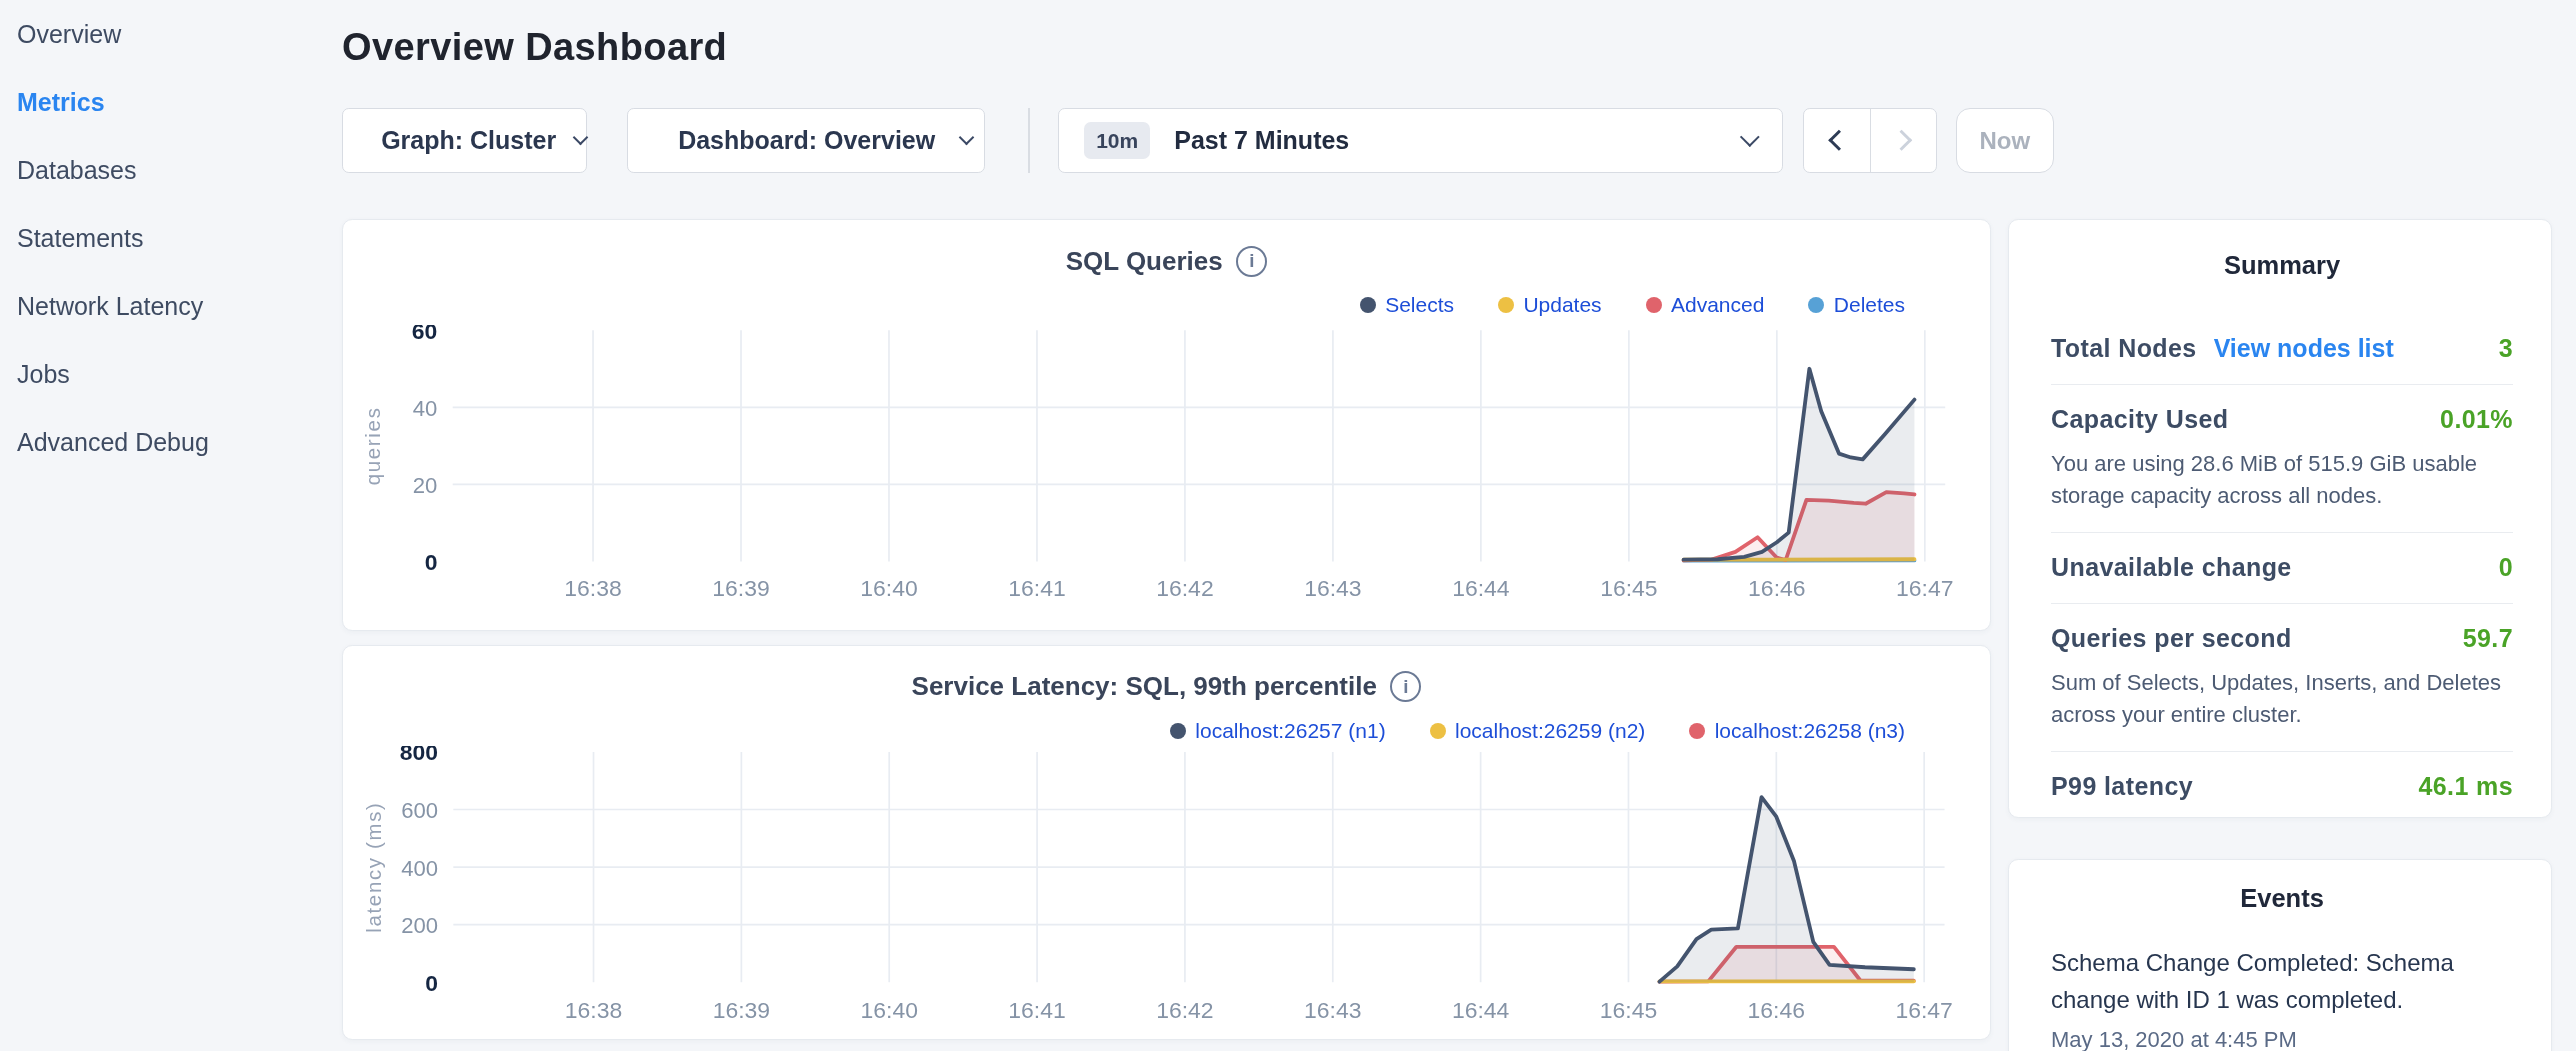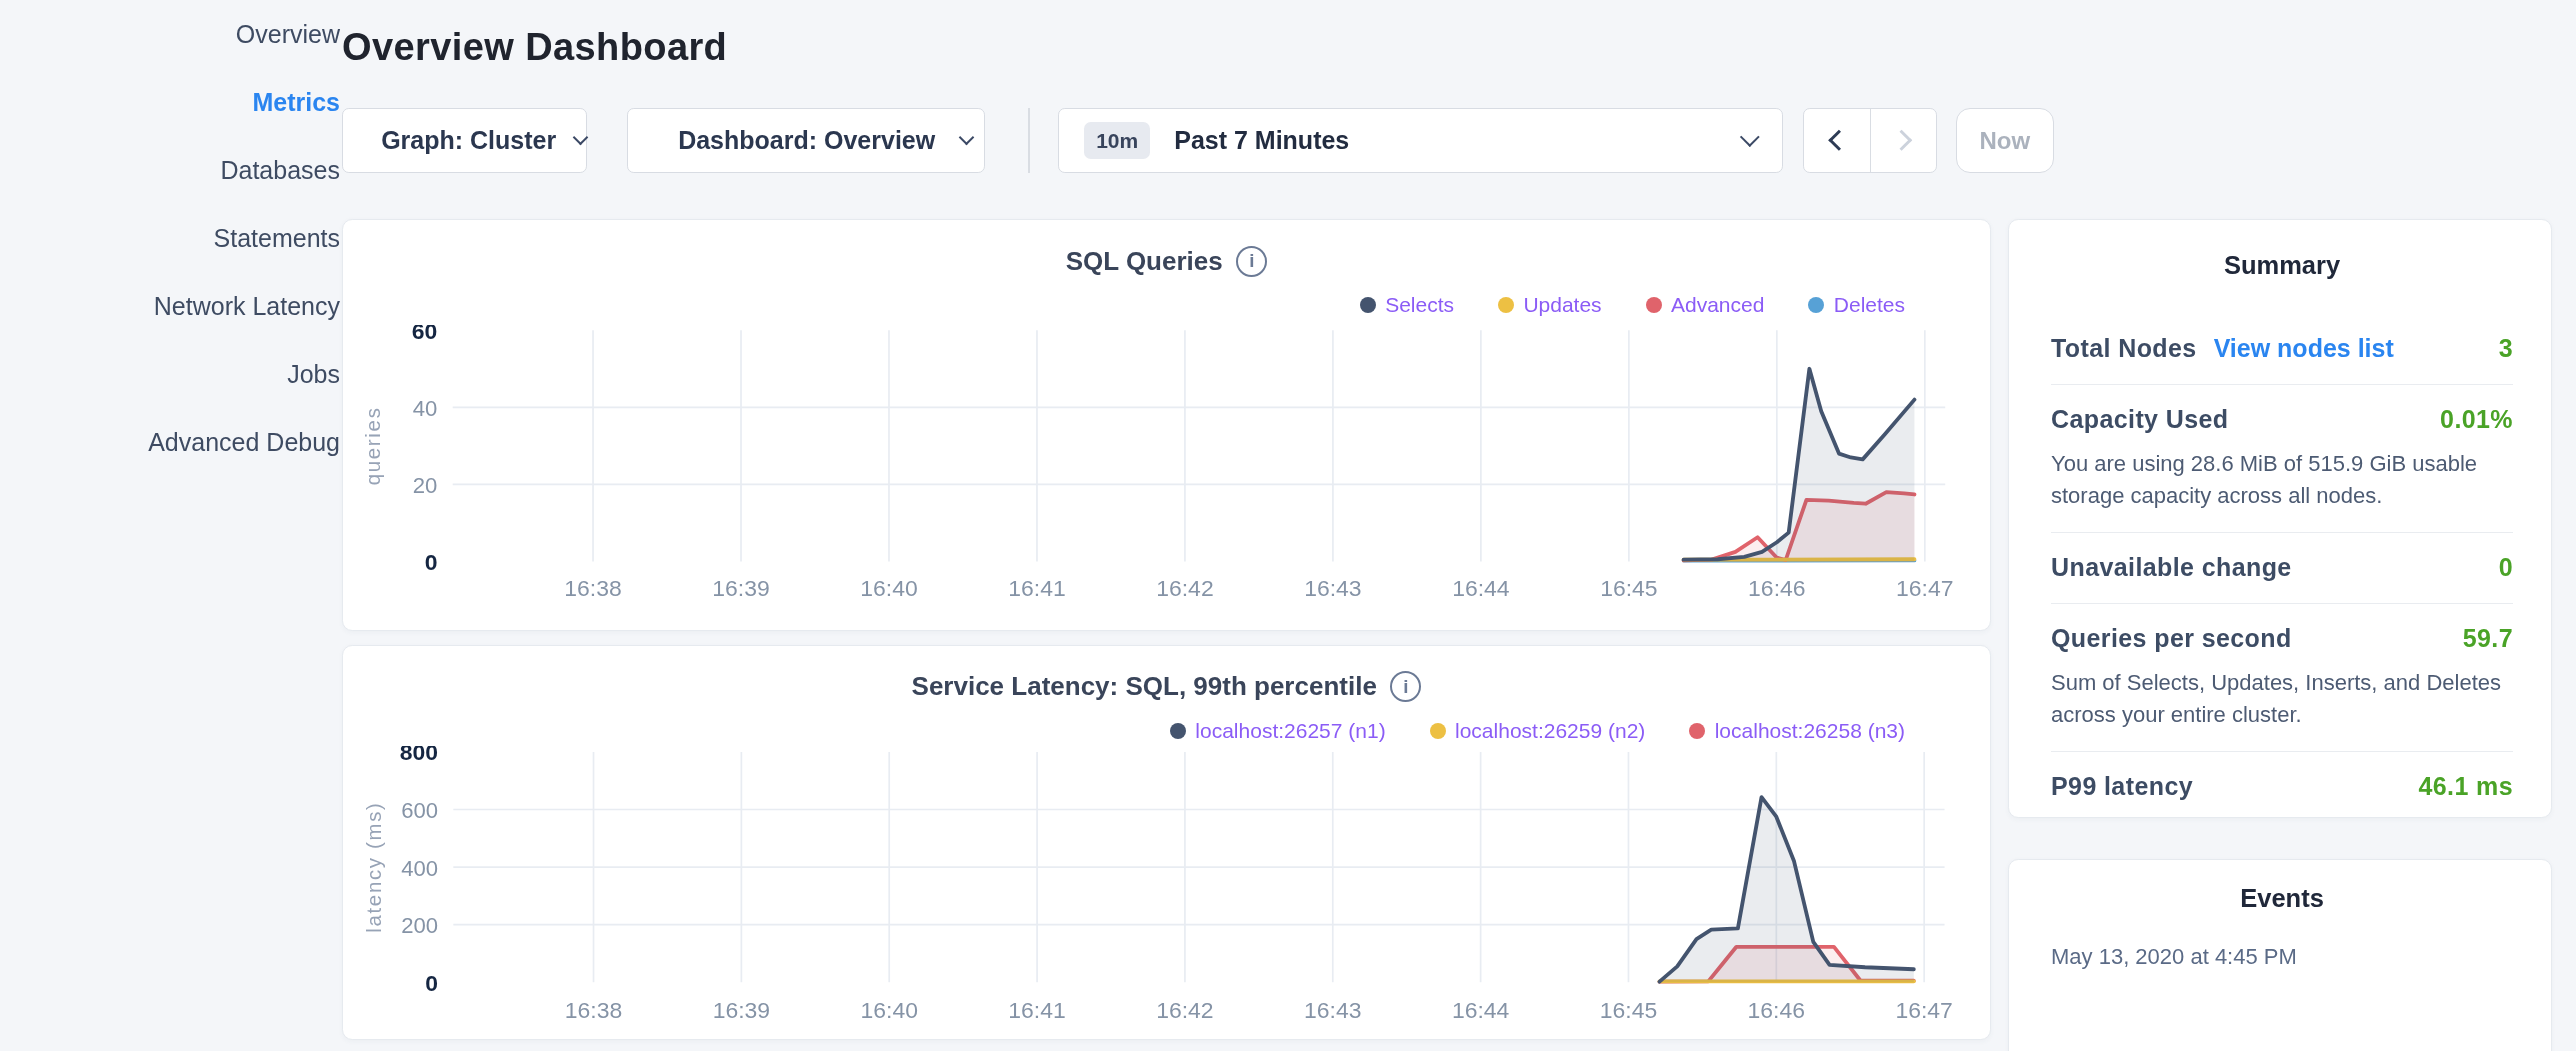--- a/index.html
+++ b/index.html
@@ -1,22 +1,22 @@
 <!DOCTYPE html>
 <html style="font-size:13.6px"><head>
 <meta charset="utf-8">
 <style>
   * { margin:0; padding:0; box-sizing:border-box; }
   html,body { width:2576px; height:1051px; overflow:hidden; background:#f4f6f9;
               font-family:"Liberation Sans", sans-serif; }
 
   
   .sidebar { position:absolute; left:0; top:0; width:340px; height:1051px; }
-  .side-item { height:68px; line-height:68px; padding-left:24px; font-size:25px;
-               color:#3e4b62; cursor:pointer; white-space:nowrap;text-align:right; }
+  .side-item { height:68px; line-height:68px; padding-left:17px; font-size:25px;
+               color:#3e4b62; cursor:pointer; white-space:nowrap; }
   .side-item.active { color:#2a85f0; font-weight:bold; }
 
   
   .page-title { position:absolute; left:342px; top:25.5px; font-size:38px; font-weight:700;
                 color:#20242e; letter-spacing:0.4px; }
 
   .controls { position:absolute; left:342px; top:108px; height:65px; display:flex; align-items:center; }
   .drop-btn { height:65px; background:#fff; border:1.7px solid #d8dce3; border-radius:6.8px;
               display:flex; align-items:center; justify-content:center; font-size:25px; font-weight:700;
               color:#2b374f; cursor:pointer; font-family:inherit;padding-left:38px; }
@@ -56,21 +56,21 @@
 
   .chart-header { position:absolute; left:0; top:25.5px; width:100%; display:flex;
                   align-items:center; justify-content:center; gap:13.6px; }
   .chart-title { font-size:26px; font-weight:700; color:#3a455a; }
   .info-icon { width:31px; height:31px; border:2.6px solid #6b7a95; border-radius:50%;
                color:#6b7a95; font-size:18.7px; font-weight:700; display:inline-flex;
                align-items:center; justify-content:center; cursor:pointer; font-style:normal; }
 
   .chart-legend { position:absolute; top:73px; right:85px; display:flex; gap:44px;
                   align-items:center; }
-  .legend-item { display:inline-flex; align-items:center; gap:9.4px; font-size:21px; color:#8b5cf6; }
+  .legend-item { display:inline-flex; align-items:center; gap:9.4px; font-size:21px; color:#1d4ed8; }
   .legend-dot { width:16px; height:16px; border-radius:50%; display:inline-block; }
 
   .chart-svg { position:absolute; left:0; top:105px; width:1649px; height:303px; }
   .chart-card.second .chart-svg { top:100px; height:294px; }
   .tickx { fill:#8593a6; font-size:27px; }
   .ticky { fill:#8593a6; font-size:26px; }
   .ticky-strong { fill:#152642; font-size:27px; font-weight:bold; }
   .unit { fill:#97a3b6; font-size:24px; letter-spacing:2px; }
 
   
@@ -290,17 +290,18 @@
           <span class="sum-label">P99 latency</span>
           <span class="sum-val">46.1 ms</span>
         </div>
       </div>
     </div>
   </div>
 
   <div class="card events-card">
     <div class="panel-title">Events</div>
     <div class="event-item">
+      <div class="event-text">Schema Change Completed: Schema change with ID 1 was completed.</div>
       <div class="event-time">May 13, 2020 at 4:45 PM</div>
     </div>
   </div>
 </aside>
 
 
 </body></html>

